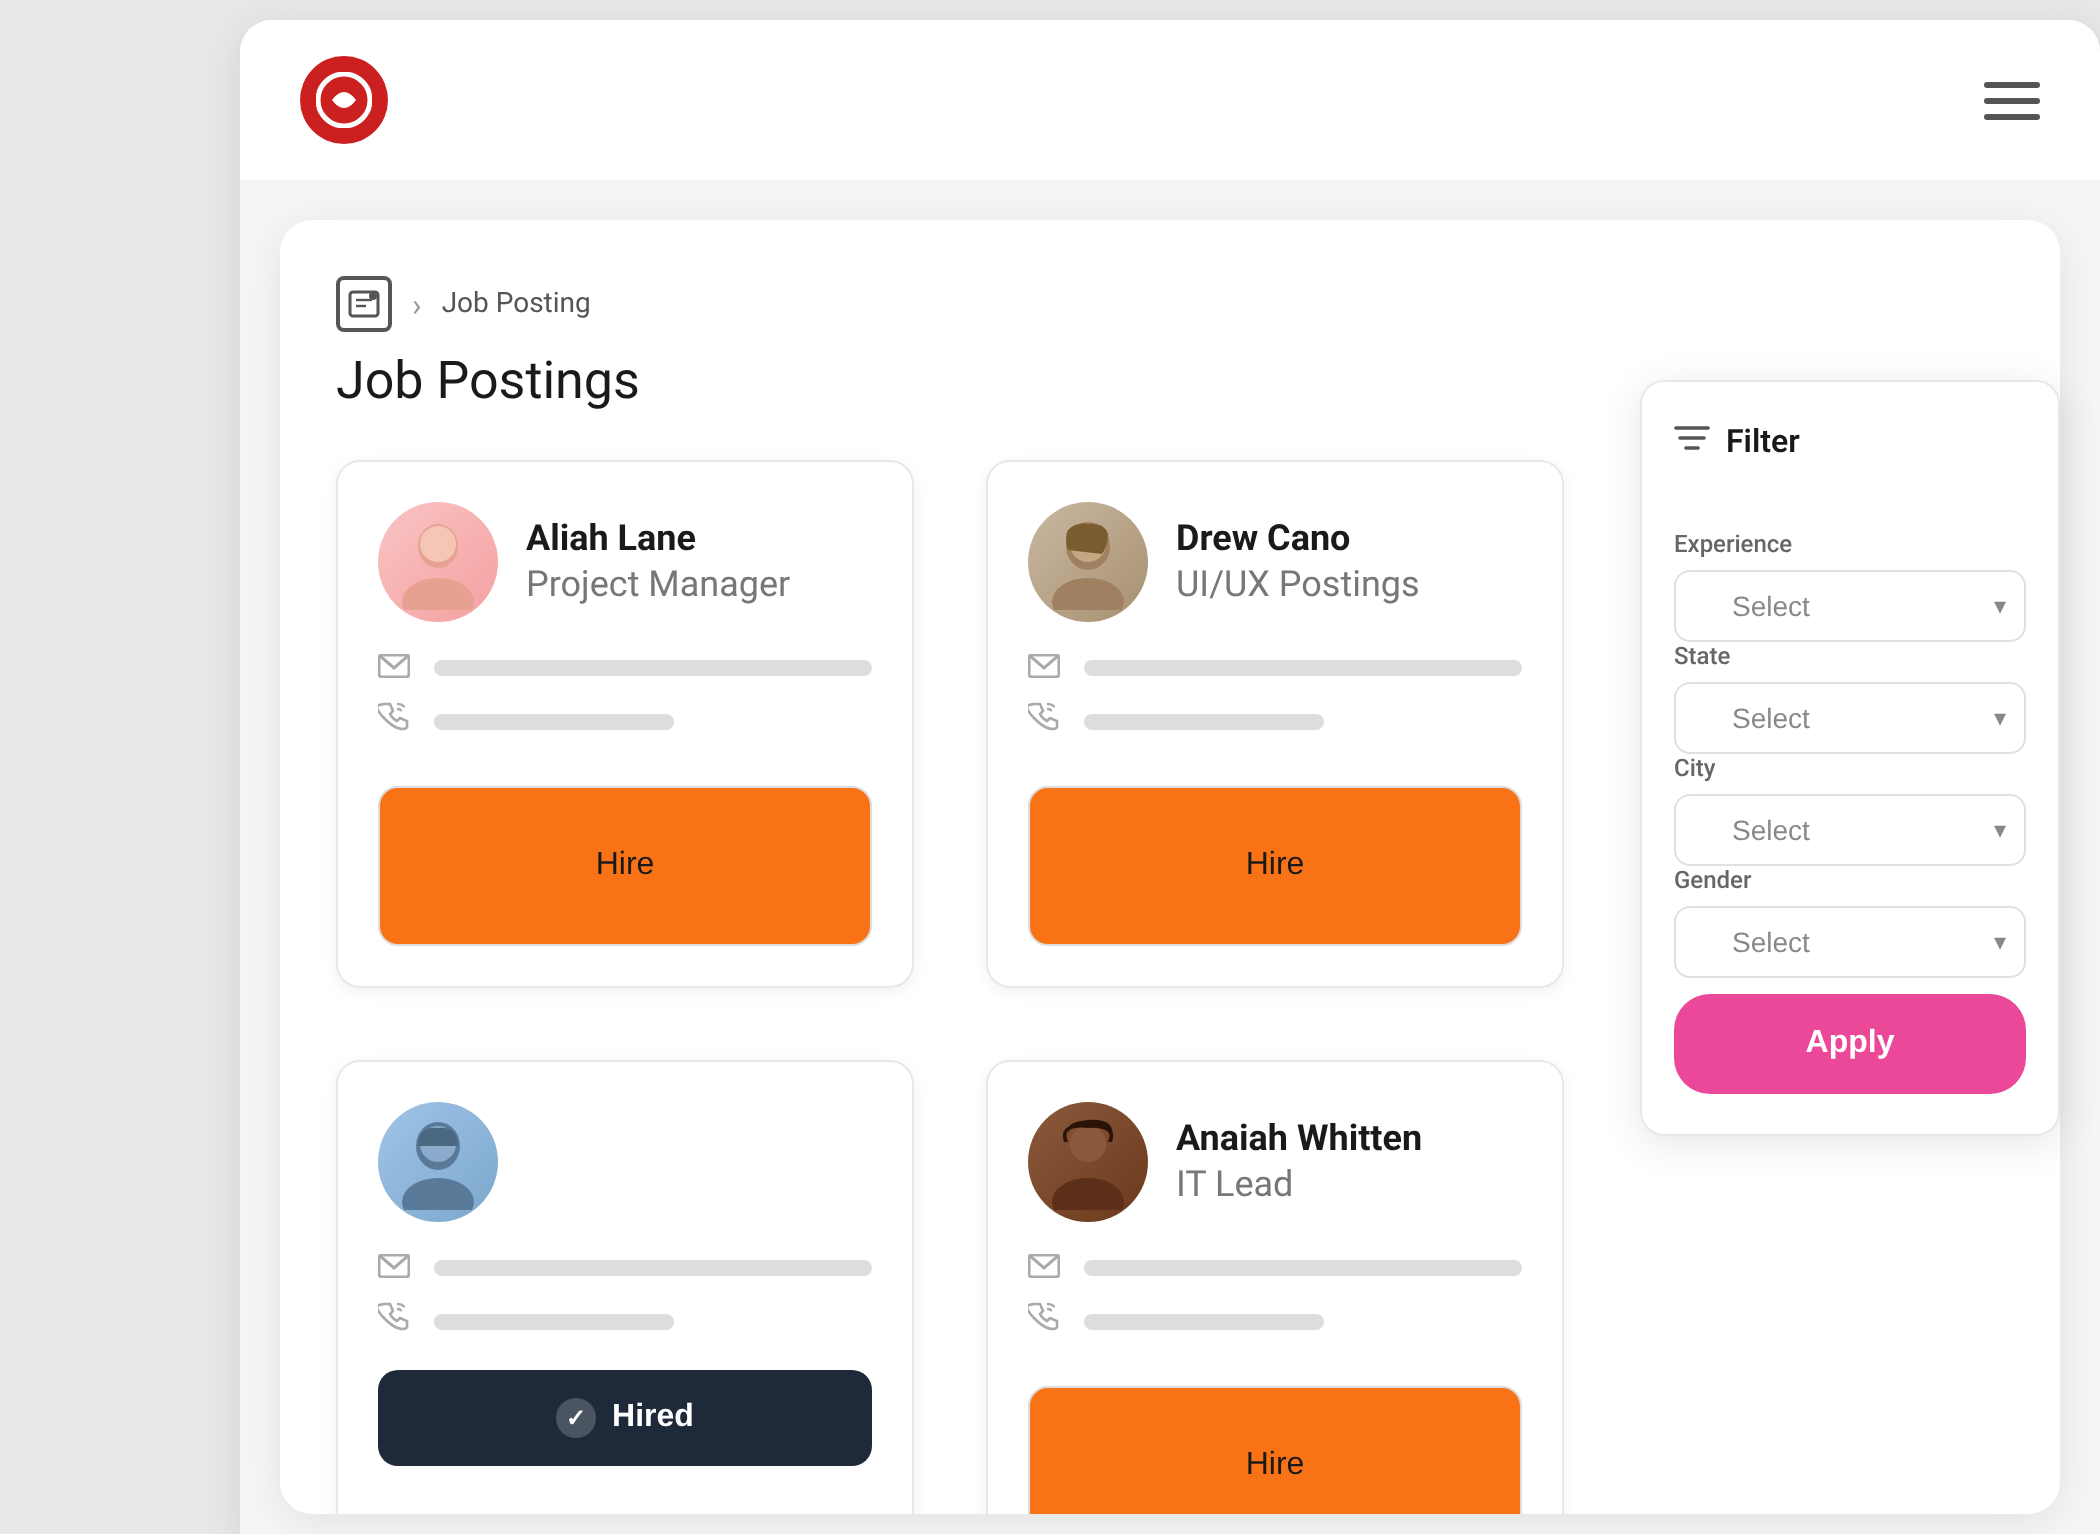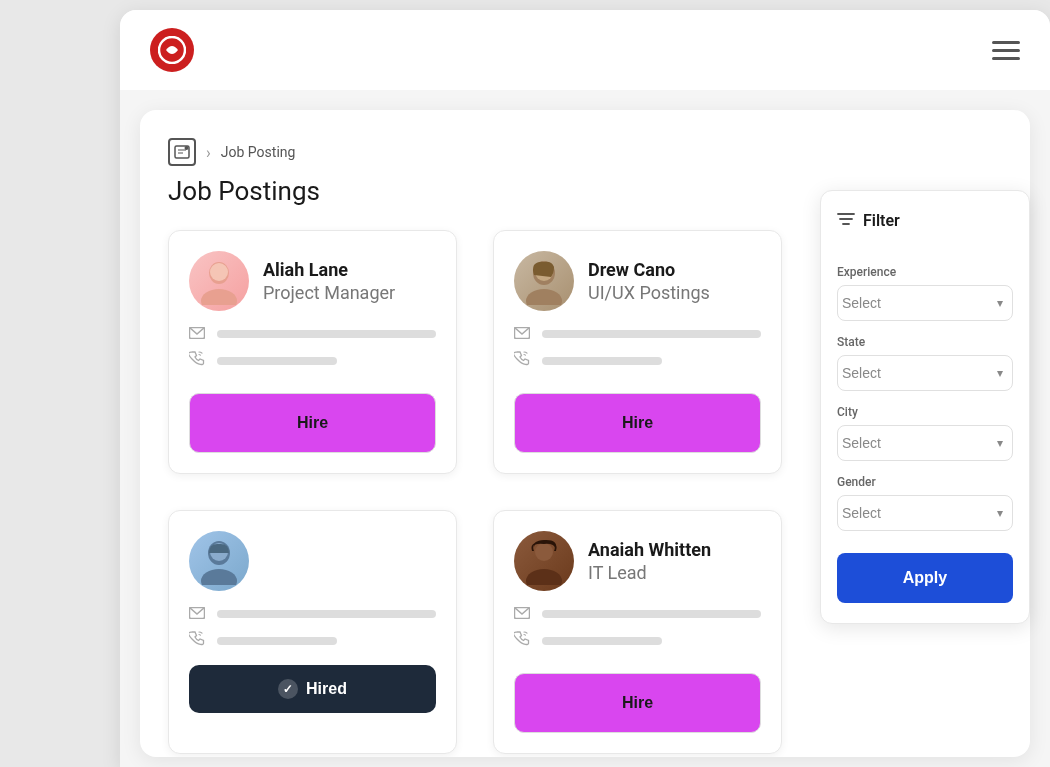--- a/index.html
+++ b/index.html
@@ -190,27 +190,27 @@
       border-radius: 4px;
       flex: 1;
     }
 
     .contact-line-short {
       max-width: 120px;
     }
 
     .hire-btn {
       width: 100%;
-      padding: 20px;
+      padding: 30px;
       margin-top: 14px;
       border: 1.5px solid #ddd;
       border-radius: 10px;
-      background: #d946ef;
+      background: #f97316;
       font-size: 16px;
-      font-weight: 700;
+      font-weight: 400;
       color: #1a1a1a;
       cursor: pointer;
       transition: background 0.2s;
     }
 
     .hired-btn {
       width: 100%;
       padding: 14px;
       margin-top: 14px;
       border: none;
@@ -262,37 +262,36 @@
       font-size: 16px;
     }
 
     .filter-title {
       font-size: 16px;
       font-weight: 600;
       color: #1a1a1a;
     }
 
     .filter-group {
-      margin-bottom: 14px;
     }
 
     .filter-label {
       font-size: 12px;
       color: #666;
       margin-bottom: 6px;
       font-weight: 500;
     }
 
     .select-wrapper {
       position: relative;
     }
 
     .select-wrapper select {
       width: 100%;
-      padding: 9px 4px;
+      padding: 9px 28px;
       border: 1.5px solid #e0e0e0;
       border-radius: 8px;
       background: white;
       font-size: 14px;
       color: #888;
       appearance: none;
       cursor: pointer;
       outline: none;
     }
 
@@ -304,22 +303,22 @@
       color: #888;
       font-size: 12px;
       pointer-events: none;
     }
 
     .apply-btn {
       width: 100%;
       padding: 16px;
       margin-top: 8px;
       border: none;
-      border-radius: 8px;
-      background: #1d4ed8;
+      border-radius: 18px;
+      background: #ec4899;
       font-size: 16px;
       font-weight: 600;
       color: white;
       cursor: pointer;
     }
   </style>
 </head>
 <body>
 
 <div class="app-shell">

